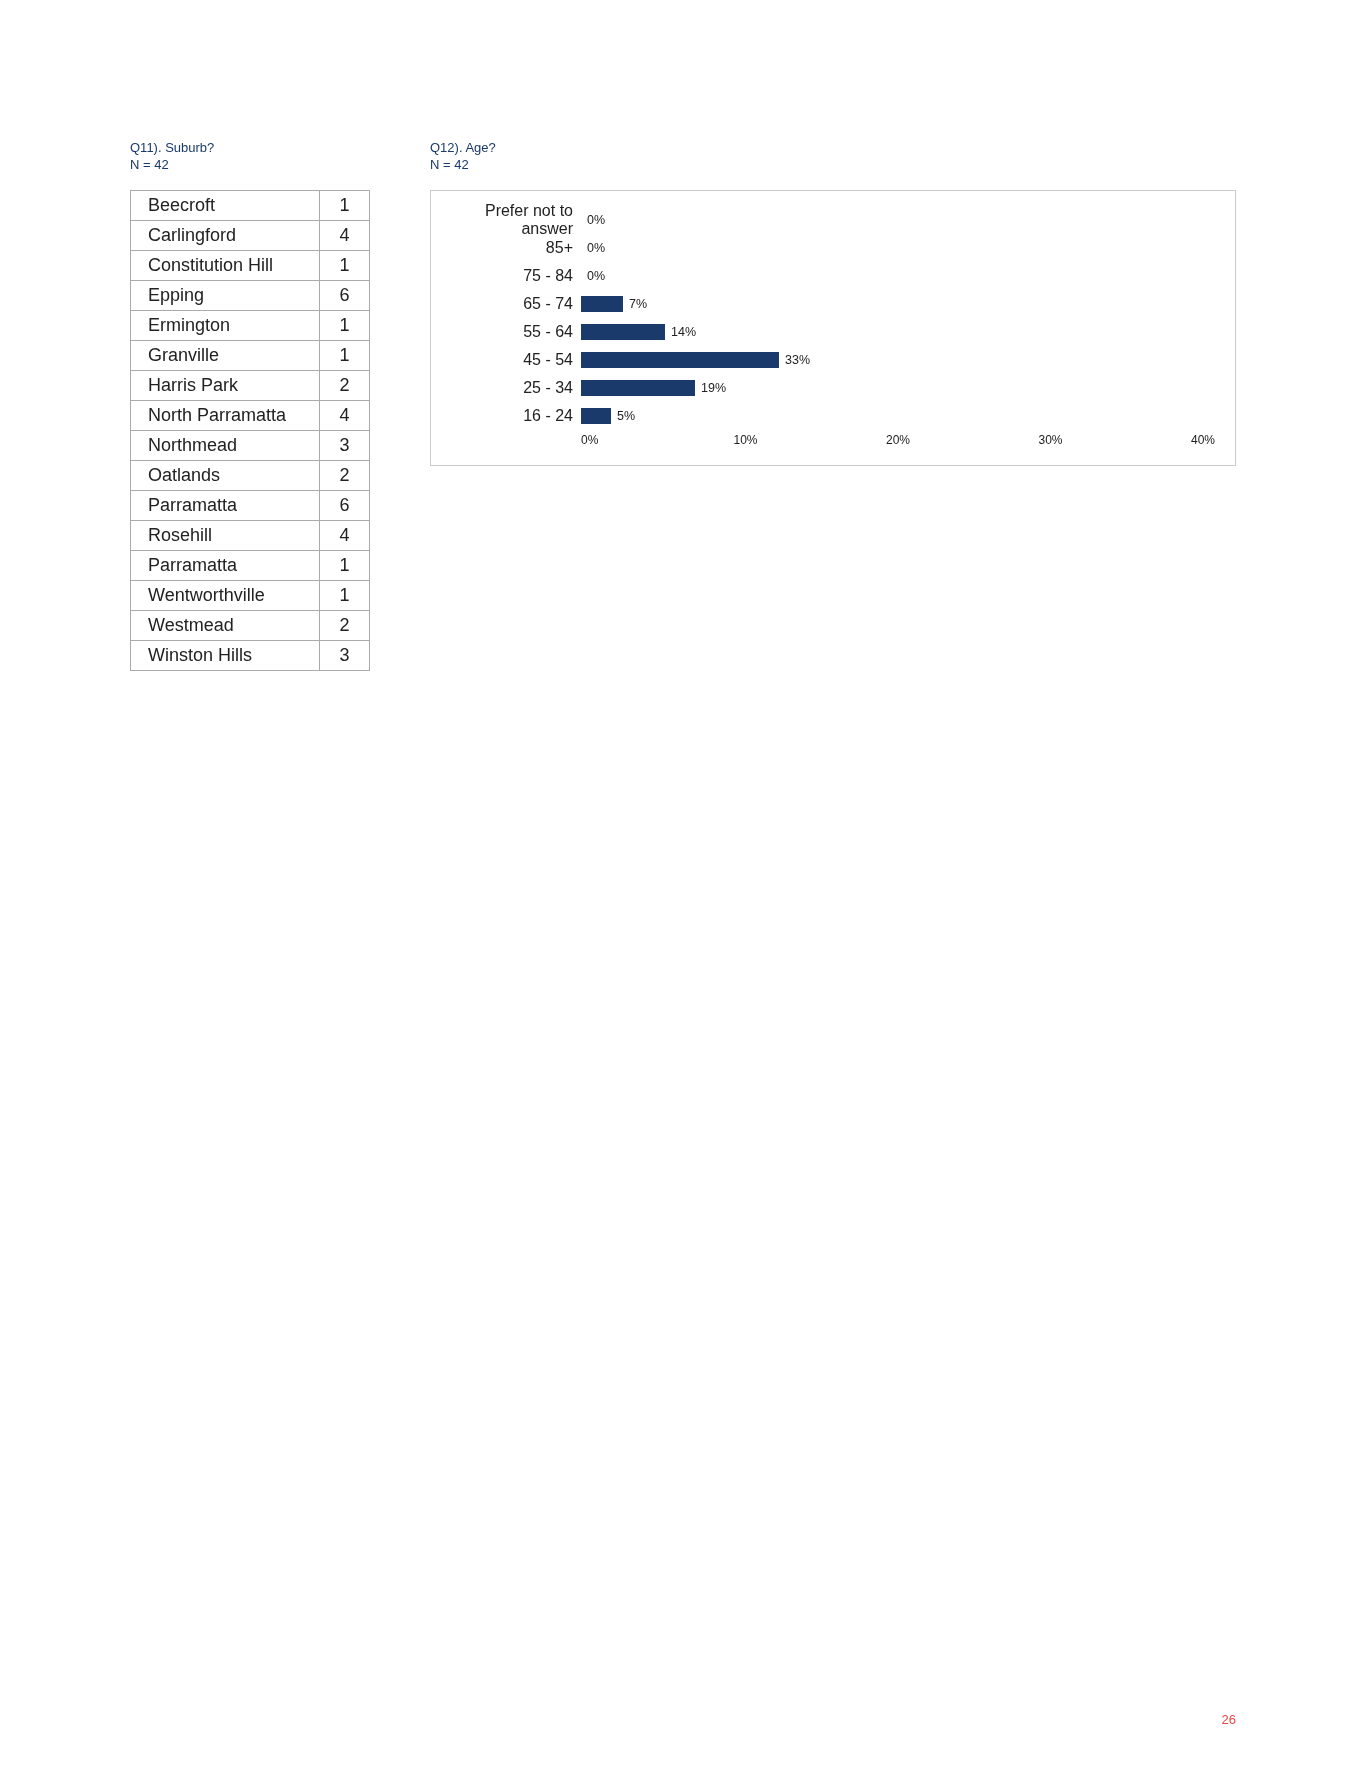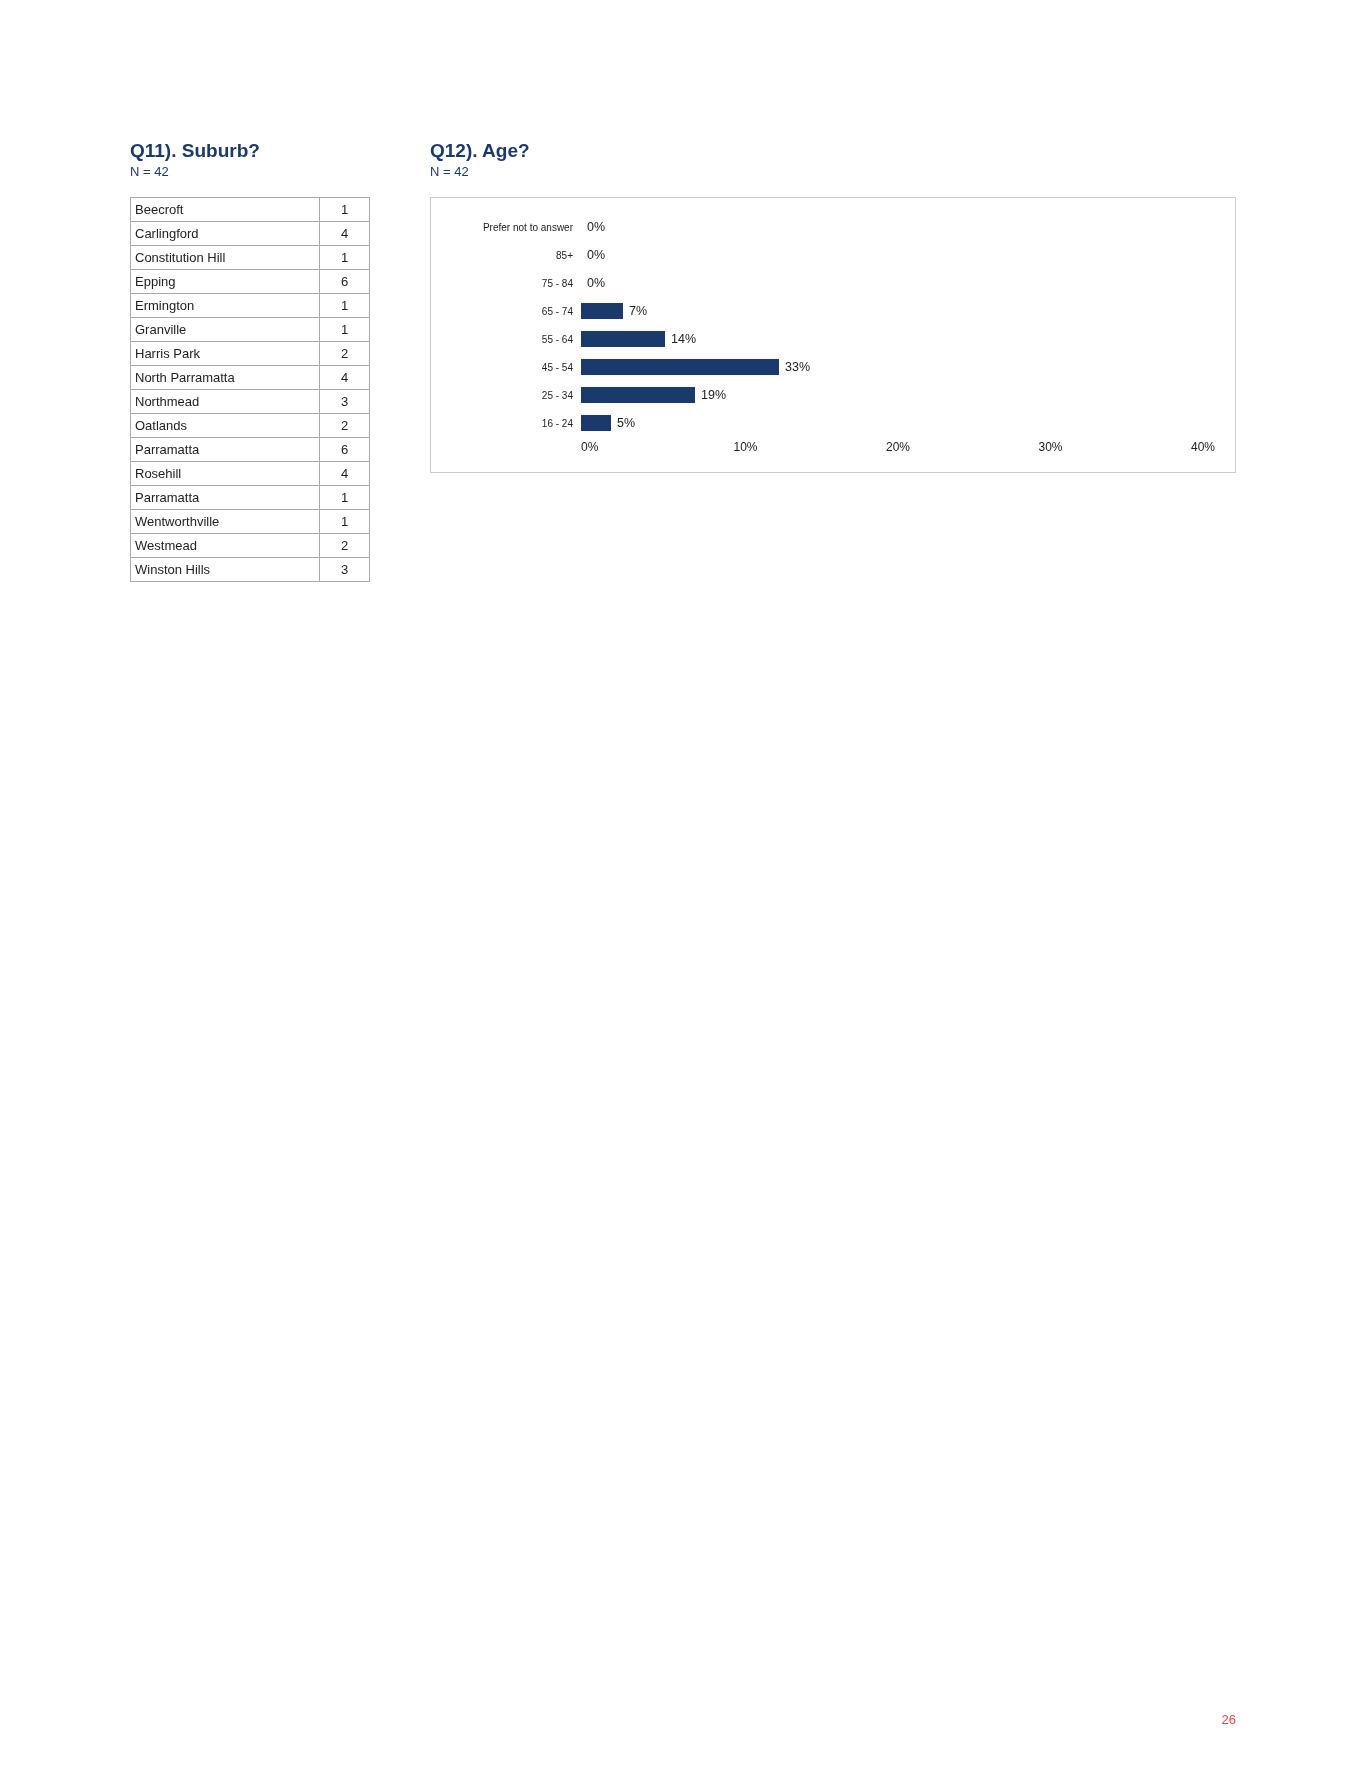--- a/index.html
+++ b/index.html
@@ -22,41 +22,41 @@
       gap: 60px;
       align-items: flex-start;
     }
 
     
     .q11-section {
       flex: 0 0 auto;
     }
 
     .question-title {
-      font-weight: bold;
+      font-weight: normal;
       color: #1a3a6b;
-      font-size: 19px;
+      font-size: 13px;
       margin-bottom: 2px;
     }
 
     .question-n {
       color: #1a3a6b;
       font-size: 13px;
       margin-bottom: 18px;
     }
 
     .suburb-table {
       border-collapse: collapse;
       width: 240px;
     }
 
     .suburb-table td {
       border: 1px solid #aaa;
-      padding: 4px 4px;
-      font-size: 13px;
+      padding: 4px 17px;
+      font-size: 18px;
     }
 
     .suburb-table td:first-child {
       width: 190px;
     }
 
     .suburb-table td:last-child {
       width: 50px;
       text-align: center;
     }
@@ -76,21 +76,21 @@
     .chart-row {
       display: flex;
       align-items: center;
       margin-bottom: 6px;
       height: 22px;
     }
 
     .chart-label {
       text-align: right;
       width: 130px;
-      font-size: 10px;
+      font-size: 16px;
       color: #222;
       flex-shrink: 0;
       padding-right: 8px;
     }
 
     .bar-container {
       flex: 1;
       display: flex;
       align-items: center;
       height: 18px;

